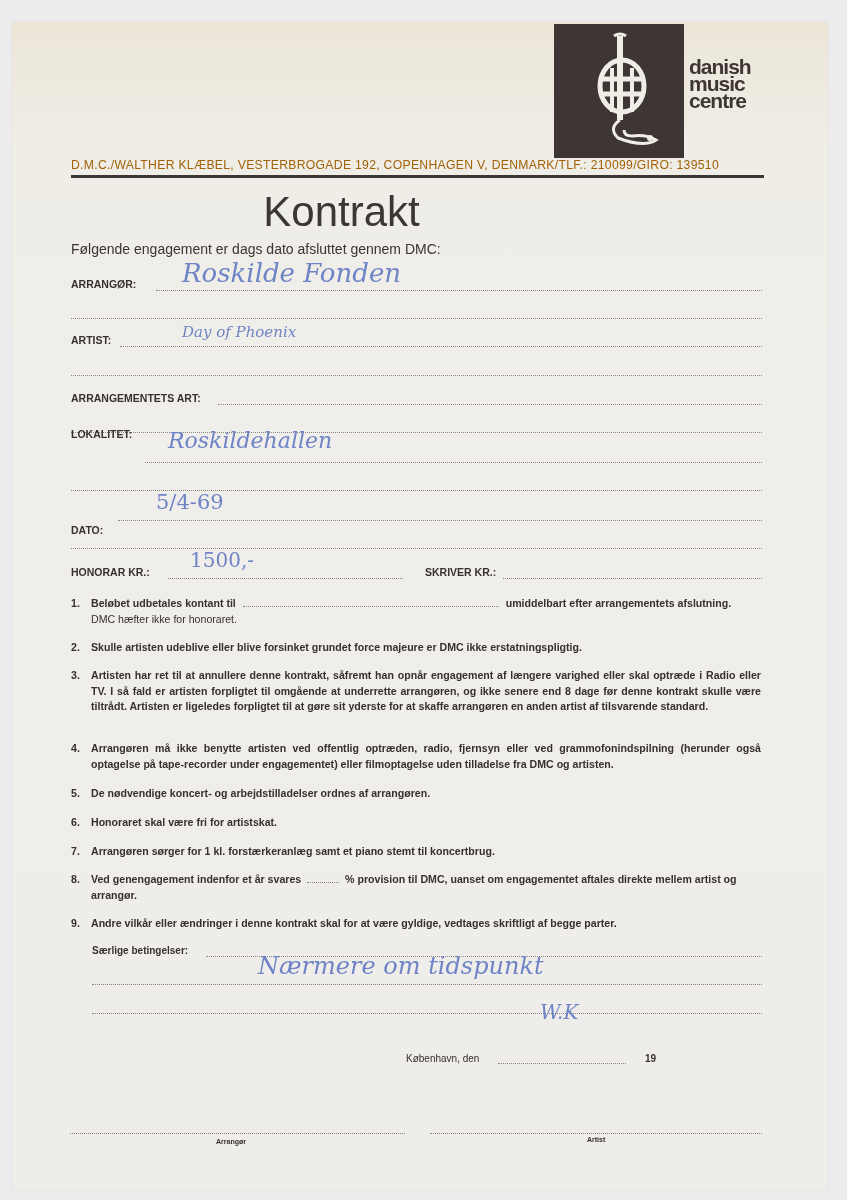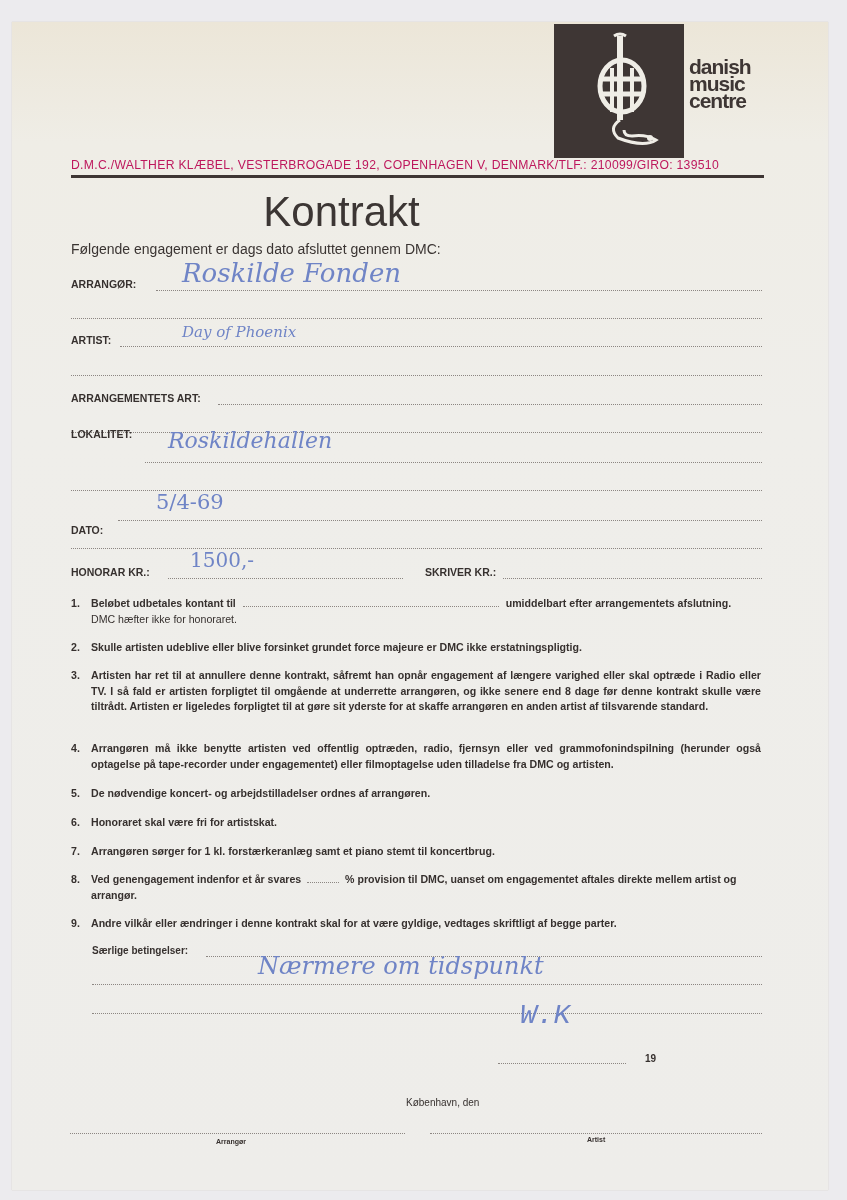--- a/index.html
+++ b/index.html
@@ -17,21 +17,21 @@
     position:absolute; left:554px; top:24px; width:130px; height:134px; background:#3e3634;
   }
   .logo-box svg { position:absolute; left:0; top:0; }
   .logo-text {
     position:absolute; left:689px; top:58px; width:90px;
     font-family:"Liberation Sans", sans-serif; font-weight:bold; font-size:21px; line-height:17px;
     color:#3e3634; letter-spacing:-1px;
   }
   .address {
     position:absolute; left:71px; top:158px; width:693px;
-    font-size:12.2px; letter-spacing:0.3px; color:#be185d; white-space:nowrap;
+    font-size:12.2px; letter-spacing:0.3px; color:#a16207; white-space:nowrap;
   }
   .rule { position:absolute; left:71px; top:175px; width:693px; height:3px; background:#3e3634; }
   .title {
     position:absolute; left:0; width:683px; top:188px; text-align:center;
     font-size:42px; color:#3c3634;
   }
   .intro { position:absolute; left:71px; top:241px; font-size:14px; color:#3a3432; }
   .label { position:absolute; font-size:10.5px; font-weight:bold; color:#36302e; white-space:nowrap; }
   .dots { position:absolute; border-bottom:1px dotted #8c8682; height:0; }
   .hand {
@@ -156,22 +156,22 @@
 <div class="clause" style="top:916px;">
   <span class="num">9.</span>
   <span class="txt">Andre vilkår eller ændringer i denne kontrakt skal for at være gyldige, vedtages skriftligt af begge parter.</span>
 </div>
 
 <div class="label" style="left:92px;top:945px;font-size:10px;">Særlige betingelser:</div>
 <div class="dots" style="left:206px;top:956px;width:556px;"></div>
 <div class="dots" style="left:92px;top:984px;width:670px;"></div>
 <div class="dots" style="left:92px;top:1013px;width:670px;"></div>
 <div class="hand" style="left:258px;top:952px;font-size:24px;">Nærmere om tidspunkt</div>
-<div class="hand" style="left:520px;top:1000px;font-size:28px;font-family:Liberation Mono, monospace;">W.K</div>
+<div class="hand" style="left:540px;top:1000px;font-size:20px;">W.K</div>
 
-<div class="abs" style="left:406px;top:1053px;font-size:10px;color:#36302e;margin-top:44px;">København, den</div>
+<div class="abs" style="left:406px;top:1053px;font-size:10px;color:#36302e;">København, den</div>
 <div class="dots" style="left:498px;top:1063px;width:128px;"></div>
 <div class="abs" style="left:645px;top:1053px;font-size:10px;font-weight:bold;color:#36302e;">19</div>
 
 <div class="dots" style="left:70px;top:1133px;width:335px;"></div>
 <div class="small-label" style="left:216px;top:1138px;">Arrangør</div>
 <div class="dots" style="left:430px;top:1133px;width:332px;"></div>
 <div class="small-label" style="left:587px;top:1136px;">Artist</div>
 
 </body></html>

